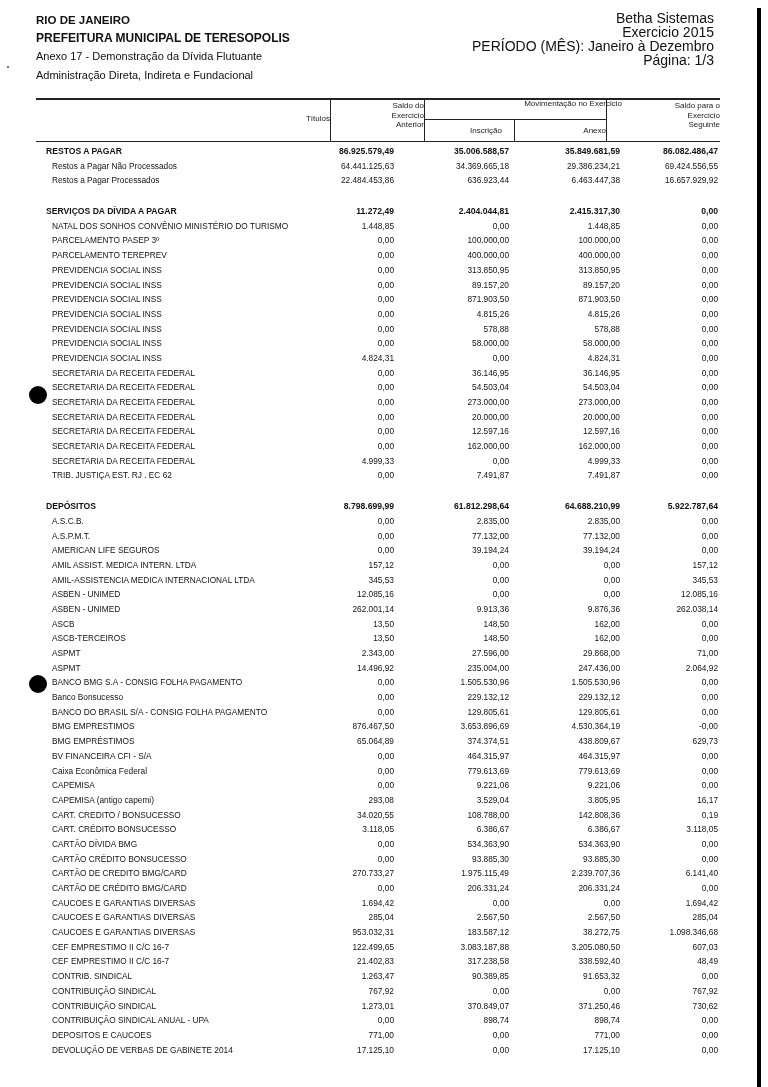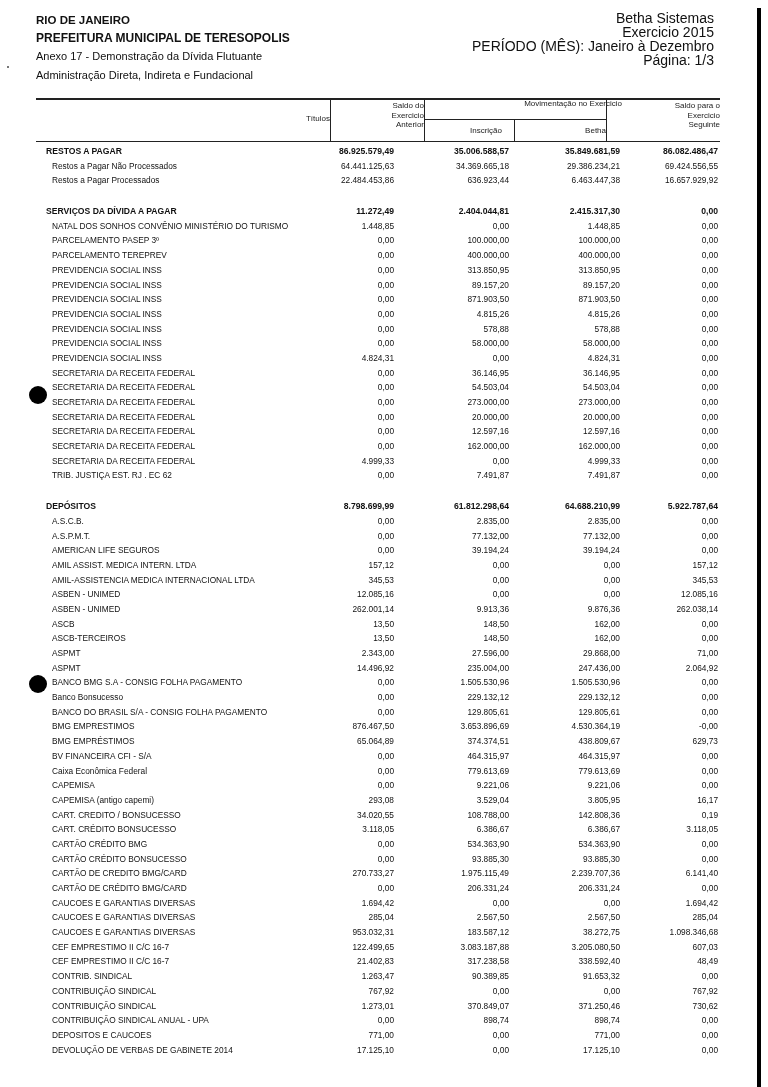--- a/index.html
+++ b/index.html
@@ -57,21 +57,21 @@
   <div class="col" style="left:294px;width:94px;padding-top:2px;line-height:9.5px;">
     <div>Saldo do</div>
     <div>Exercicio</div>
     <div>Anterior</div>
   </div>
   <div class="vline" style="left:388px;"></div>
   <div class="col" style="left:404px;width:182px;padding-top:0;">Movimentação no Exercicio</div>
   <div class="hline" style="left:388px;width:182px;top:20px;"></div>
   <div class="col" style="left:376px;width:90px;top:22px;height:20px;padding-top:5px;">Inscrição</div>
   <div class="vline" style="left:478px;top:20px;height:22px;"></div>
-  <div class="col" style="left:478px;width:92px;top:22px;height:20px;padding-top:5px;">Betha</div>
+  <div class="col" style="left:478px;width:92px;top:22px;height:20px;padding-top:5px;">Anexo</div>
   <div class="vline" style="left:570px;"></div>
   <div class="col" style="left:570px;width:114px;padding-top:2px;line-height:9.5px;">
     <div>Saldo para o</div>
     <div>Exercicio</div>
     <div>Seguinte</div>
   </div>
 </div>
 
 <div class="rule-bot"></div>
 
@@ -385,21 +385,21 @@
       <span class="c c4">0,19</span>
     </div>
     <div class="row">
       <span class="t">CART. CRÉDITO BONSUCESSO</span>
       <span class="c c1">3.118,05</span>
       <span class="c c2">6.386,67</span>
       <span class="c c3">6.386,67</span>
       <span class="c c4">3.118,05</span>
     </div>
     <div class="row">
-      <span class="t">CARTÃO CRÉDITO BMG</span>
+      <span class="t">CARTÃO DÍVIDA BMG</span>
       <span class="c c1">0,00</span>
       <span class="c c2">534.363,90</span>
       <span class="c c3">534.363,90</span>
       <span class="c c4">0,00</span>
     </div>
     <div class="row">
       <span class="t">CARTÃO CRÉDITO BONSUCESSO</span>
       <span class="c c1">0,00</span>
       <span class="c c2">93.885,30</span>
       <span class="c c3">93.885,30</span>

